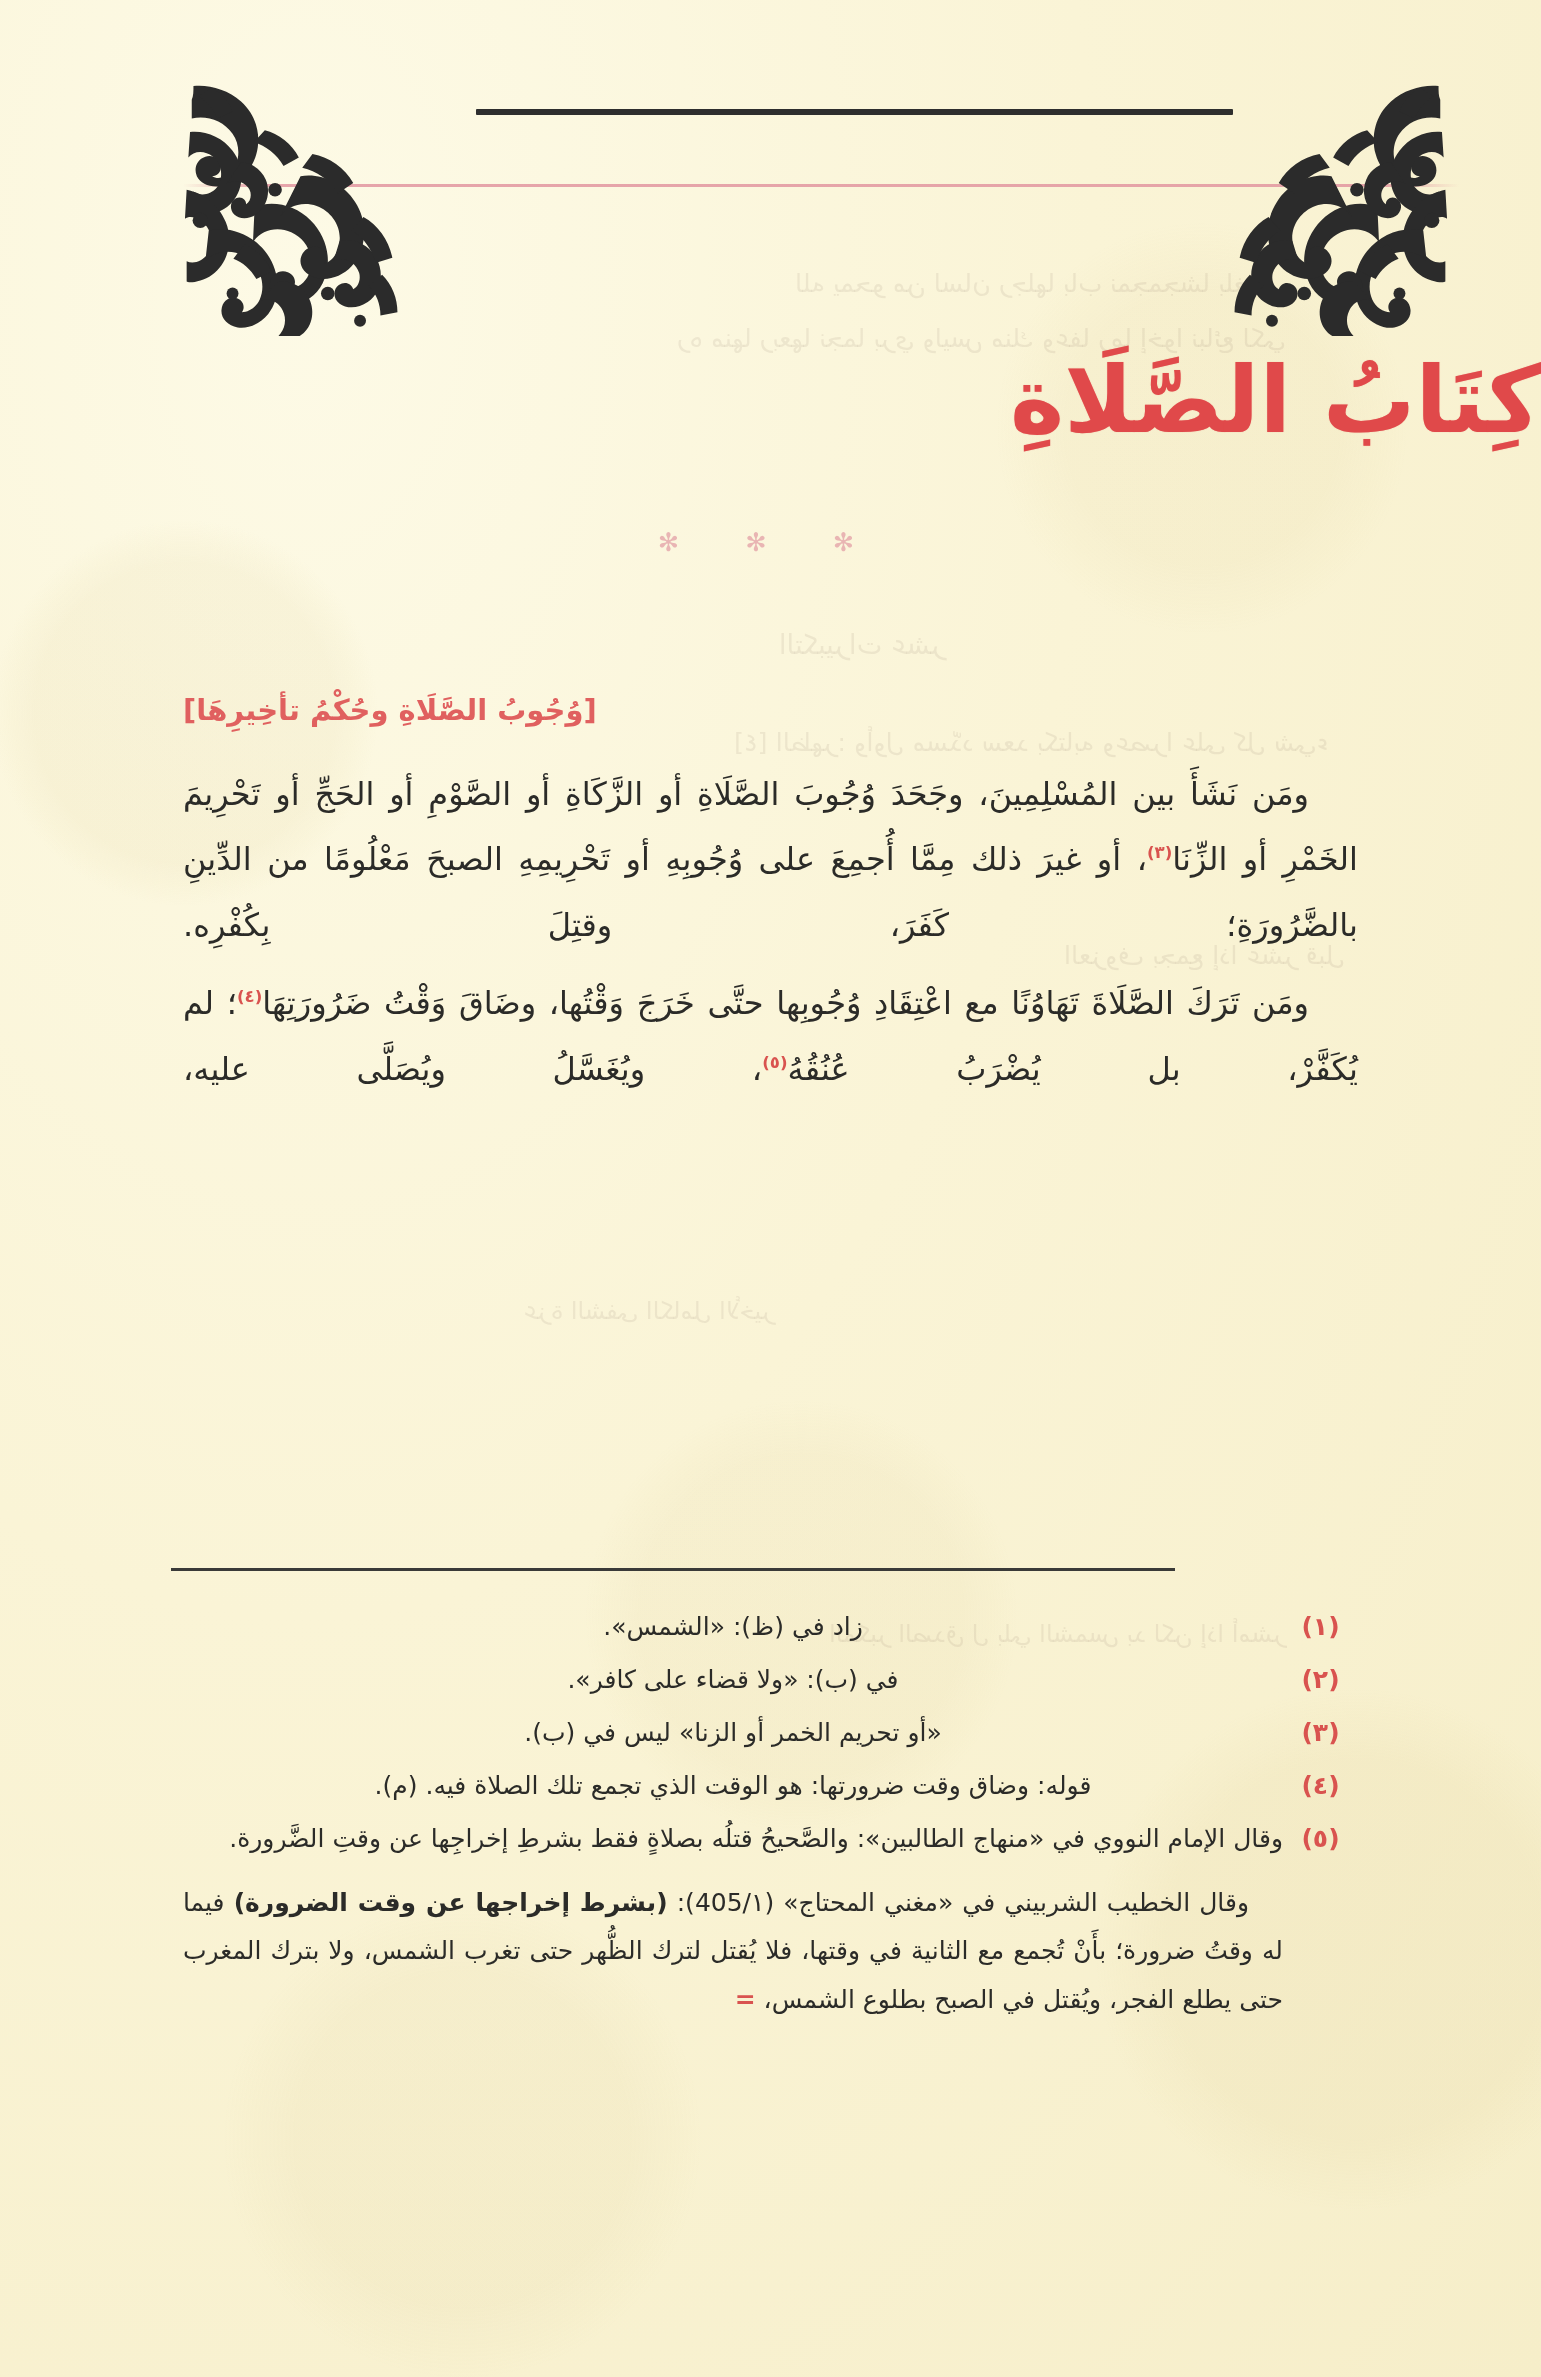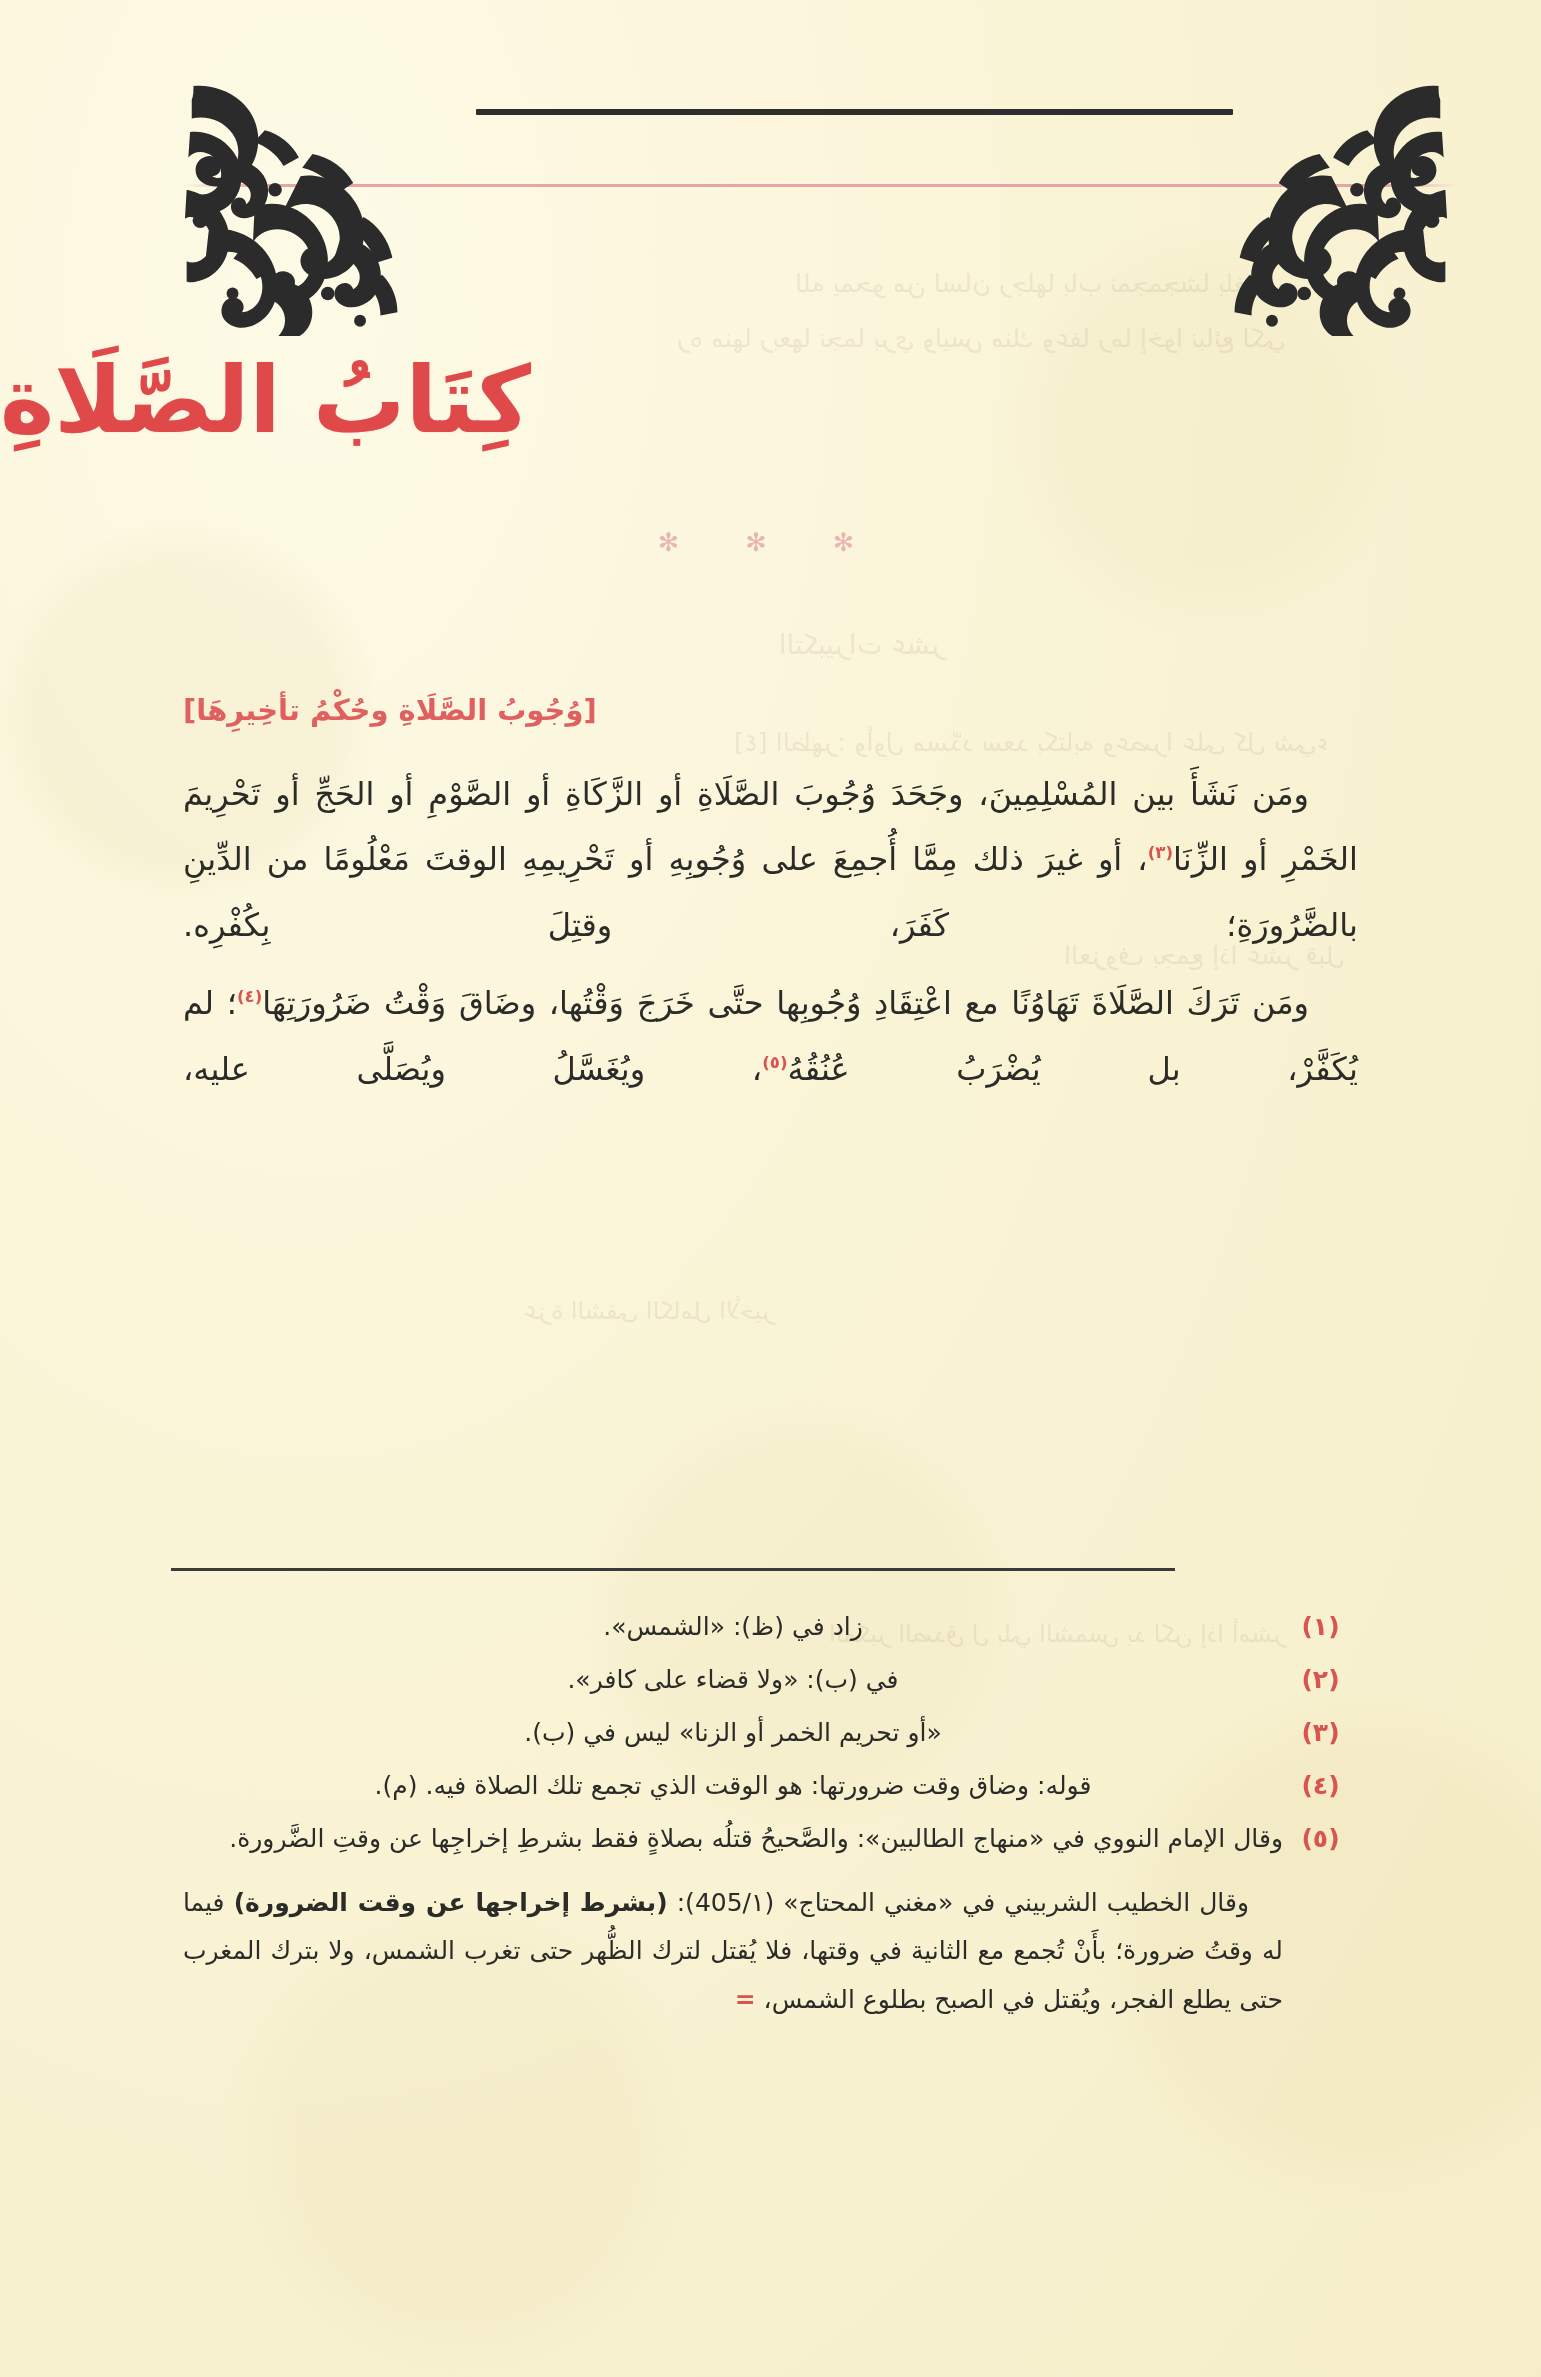--- a/index.html
+++ b/index.html
@@ -78,21 +78,21 @@
   #corner-right { right: 92px; top: 81px; }
   #corner-left  { left: 183px;  top: 81px; transform: scaleX(-1); }
   .corner svg { width: 100%; height: 100%; display: block; }
 
   
   #book-title {
     position: absolute;
     top: 281px;
     left: 0;
     right: 0;
-    text-align: left;
+    text-align: right;
     color: #e0494a;
     font-size: 92px;
     line-height: 1.25;
     font-family: "DejaVu Sans", sans-serif;
     font-weight: 700;
     letter-spacing: -1.7px;
     text-shadow: 0 0 0.9px rgba(224,73,74,.45);
   }
 
   
@@ -313,21 +313,21 @@
   <h1 id="book-title">كِتَابُ الصَّلَاةِ</h1>
   <div id="title-dots">✻ ✻ ✻</div>
 
   <div id="content">
 
     <div id="section-heading">[وُجُوبُ الصَّلَاةِ وحُكْمُ تأخِيرِهَا]</div>
 
 
 
     <p class="para spread indent">
-      <span>ومَن نَشَأَ بين المُسْلِمِينَ، وجَحَدَ وُجُوبَ الصَّلَاةِ أو الزَّكَاةِ أو الصَّوْمِ أو الحَجِّ أو تَحْرِيمَ الخَمْرِ أو الزِّنَا</span><sup class="ref">(٣)</sup><span>، أو غيرَ ذلك مِمَّا أُجمِعَ على وُجُوبِهِ أو تَحْرِيمِهِ الوقتَ مَعْلُومًا من الدِّينِ بالضَّرُورَةِ؛ كَفَرَ، وقتِلَ بِكُفْرِه.</span>
+      <span>ومَن نَشَأَ بين المُسْلِمِينَ، وجَحَدَ وُجُوبَ الصَّلَاةِ أو الزَّكَاةِ أو الصَّوْمِ أو الحَجِّ أو تَحْرِيمَ الخَمْرِ أو الزِّنَا</span><sup class="ref">(٣)</sup><span>، أو غيرَ ذلك مِمَّا أُجمِعَ على وُجُوبِهِ أو تَحْرِيمِهِ الصبحَ مَعْلُومًا من الدِّينِ بالضَّرُورَةِ؛ كَفَرَ، وقتِلَ بِكُفْرِه.</span>
     </p>
 
     <p class="para spread indent">
       <span>ومَن تَرَكَ الصَّلَاةَ تَهَاوُنًا مع اعْتِقَادِ وُجُوبِها حتَّى خَرَجَ وَقْتُها، وضَاقَ وَقْتُ ضَرُورَتِهَا</span><sup class="ref">(٤)</sup><span>؛ لم يُكَفَّرْ، بل يُضْرَبُ عُنُقُهُ</span><sup class="ref">(٥)</sup><span>، ويُغَسَّلُ ويُصَلَّى عليه،</span>
     </p>
 
   </div>
 
   <div id="footnote-rule"></div>
 

